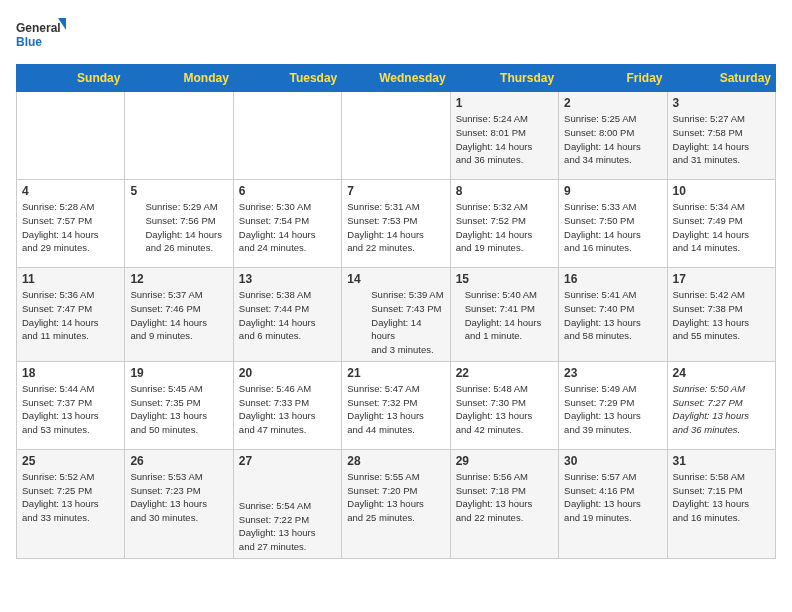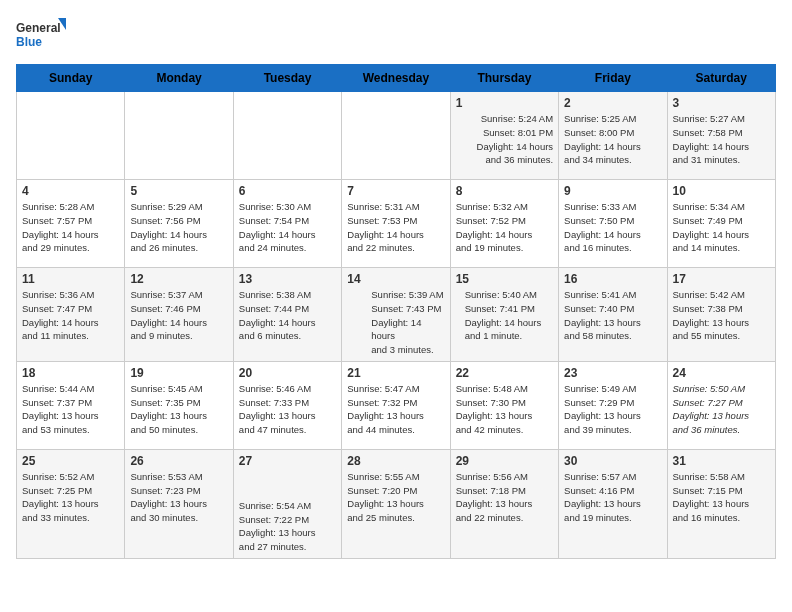--- a/index.html
+++ b/index.html
@@ -34,25 +34,25 @@
       font-size: 15px;
       color: #555;
     }
     table {
       width: 100%;
       border-collapse: collapse;
       table-layout: fixed;
     }
     thead tr th {
       background: #1a6fc4;
-      color: #000000;
+      color: #fde047;
       font-size: 12px;
       font-weight: bold;
       padding: 6px 4px;
-      text-align: center;
+      text-align: right;
       border: 1px solid #1a6fc4;
     }
     tbody tr td {
       border: 1px solid #ccc;
       vertical-align: top;
       padding: 4px 5px;
       font-size: 10px;
       color: #333;
       height: 88px;
       background: #fff;
@@ -106,21 +106,21 @@
       </tr>
   </thead>
   <tbody id="calendar-body">
   <tr>
         <td class="empty-cell"></td>
         <td class="empty-cell"></td>
         <td class="empty-cell"></td>
         <td class="empty-cell"></td>
         <td>
           <span class="day-number">1</span>
-          <div class="day-info" style="white-space: pre-line; text-align: right;">Sunrise: 5:24 AM
+          <div class="day-info" style="white-space: pre-line;">Sunrise: 5:24 AM
 Sunset: 8:01 PM
 Daylight: 14 hours
 and 36 minutes.</div>
         </td>
         <td>
           <span class="day-number">2</span>
           <div class="day-info" style="white-space: pre-line;">Sunrise: 5:25 AM
 Sunset: 8:00 PM
 Daylight: 14 hours
 and 34 minutes.</div>
@@ -136,21 +136,21 @@
       <tr>
         <td>
           <span class="day-number">4</span>
           <div class="day-info" style="white-space: pre-line;">Sunrise: 5:28 AM
 Sunset: 7:57 PM
 Daylight: 14 hours
 and 29 minutes.</div>
         </td>
         <td>
           <span class="day-number">5</span>
-          <div class="day-info" style="white-space: pre-line;">Sunrise: 5:29 AM
+          <div class="day-info" style="white-space: pre-line; margin-left: 15px;">Sunrise: 5:29 AM
 Sunset: 7:56 PM
 Daylight: 14 hours
 and 26 minutes.</div>
         </td>
         <td>
           <span class="day-number">6</span>
           <div class="day-info" style="white-space: pre-line;">Sunrise: 5:30 AM
 Sunset: 7:54 PM
 Daylight: 14 hours
 and 24 minutes.</div>

